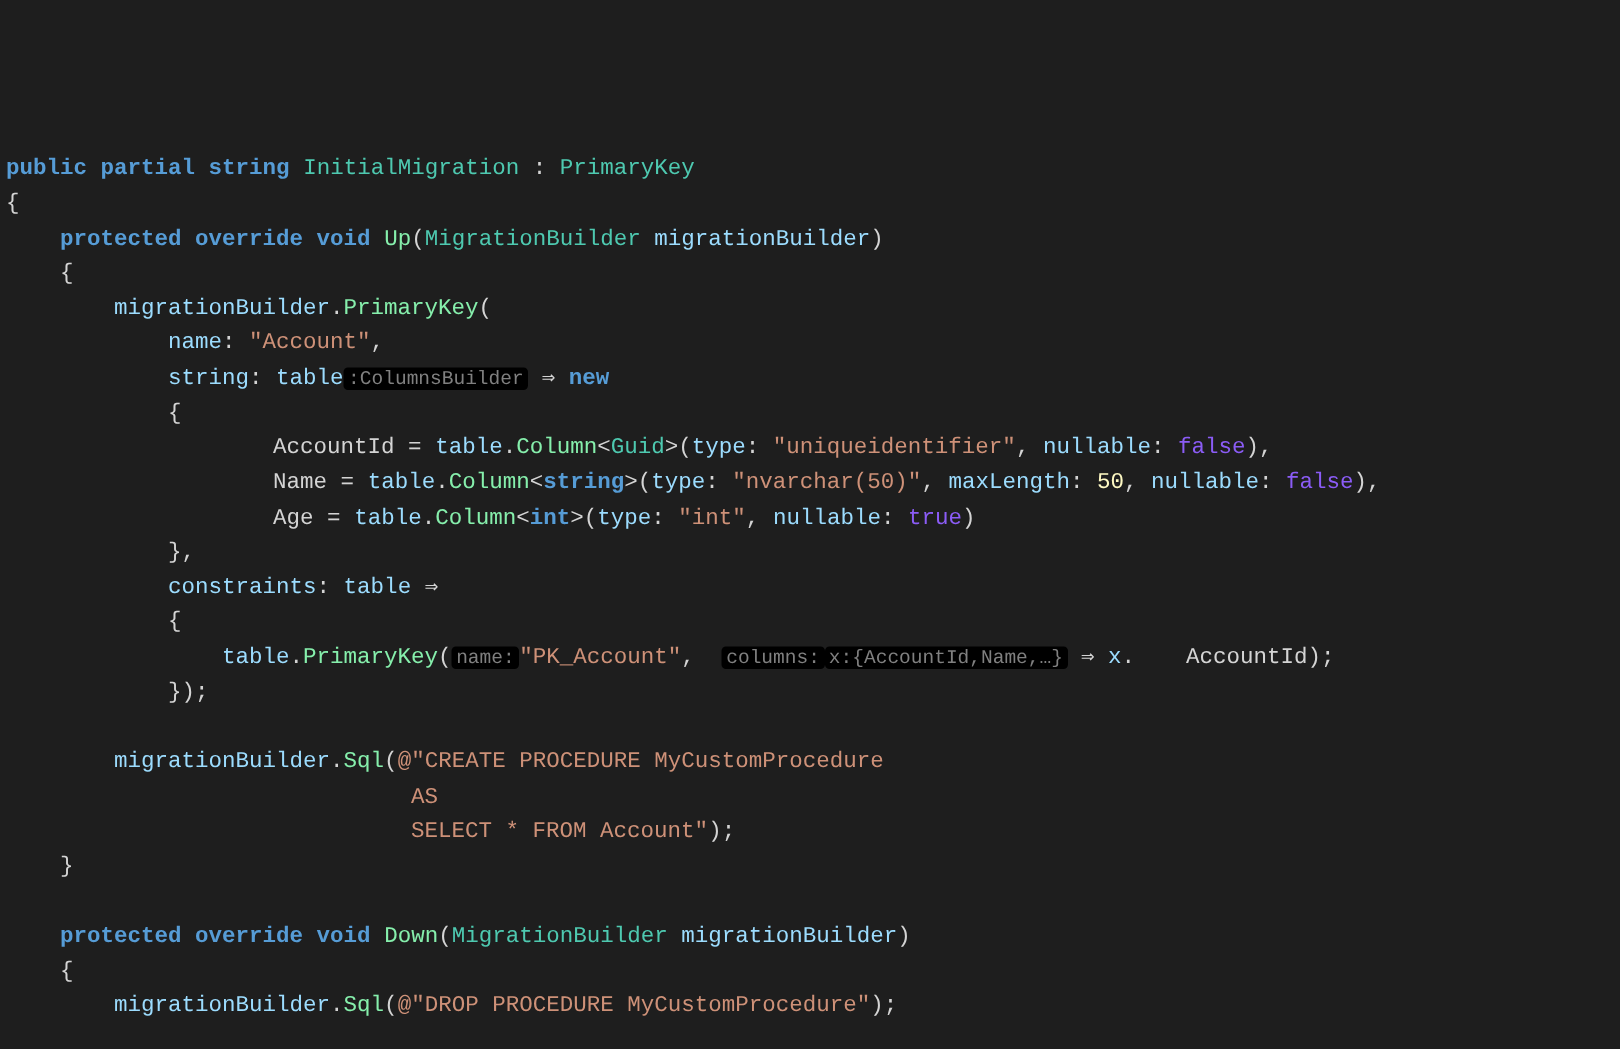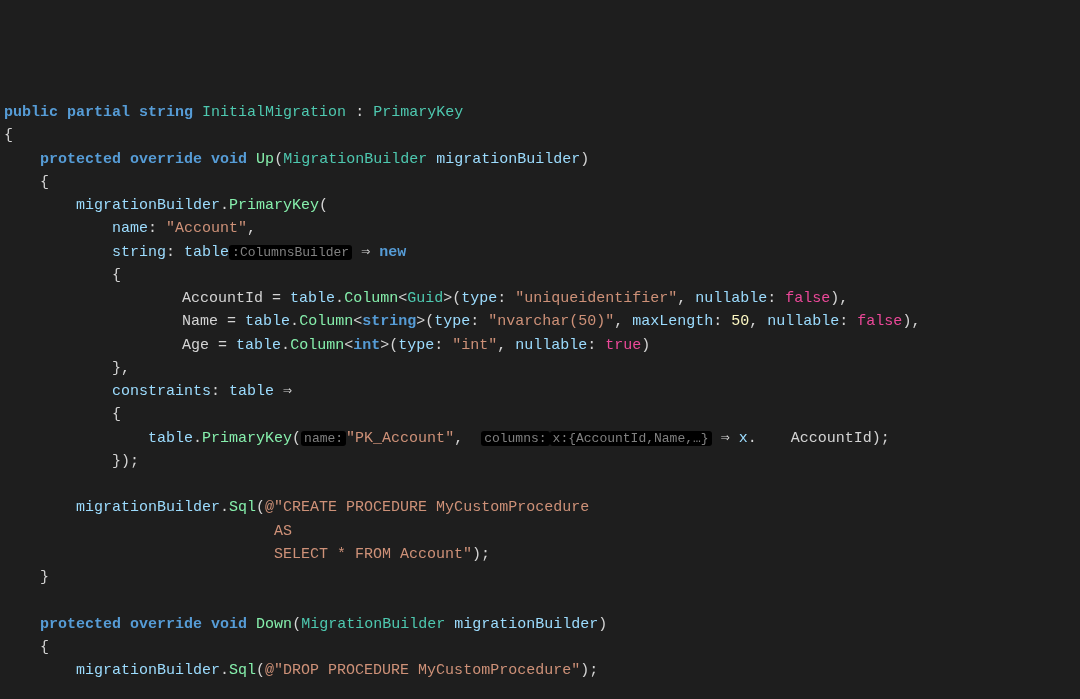--- a/index.html
+++ b/index.html
@@ -11,21 +11,21 @@
     line-height: 1.55;
     padding: 8px 4px;
     white-space: pre;
     overflow-x: auto;
   }
   .kw { color: #569cd6; font-weight: bold; }
   .type { color: #4ec9b0; margin-top: 42px; }
   .method { color: #86efac; }
   .str { color: #ce9178; }
   .num { color: #fef9c3; }
-  .bool { color: #ec4899; }
+  .bool { color: #8b5cf6; }
   .punc { color: #d4d4d4; }
   .hint {
     color: #808080;
     font-size: 13px;
     background: #000000;
     padding: 0 3px;
     border-radius: 3px;
   }
   .arrow { color: #d4d4d4; }
   .ident { color: #d4d4d4; margin-left: 34px; }

